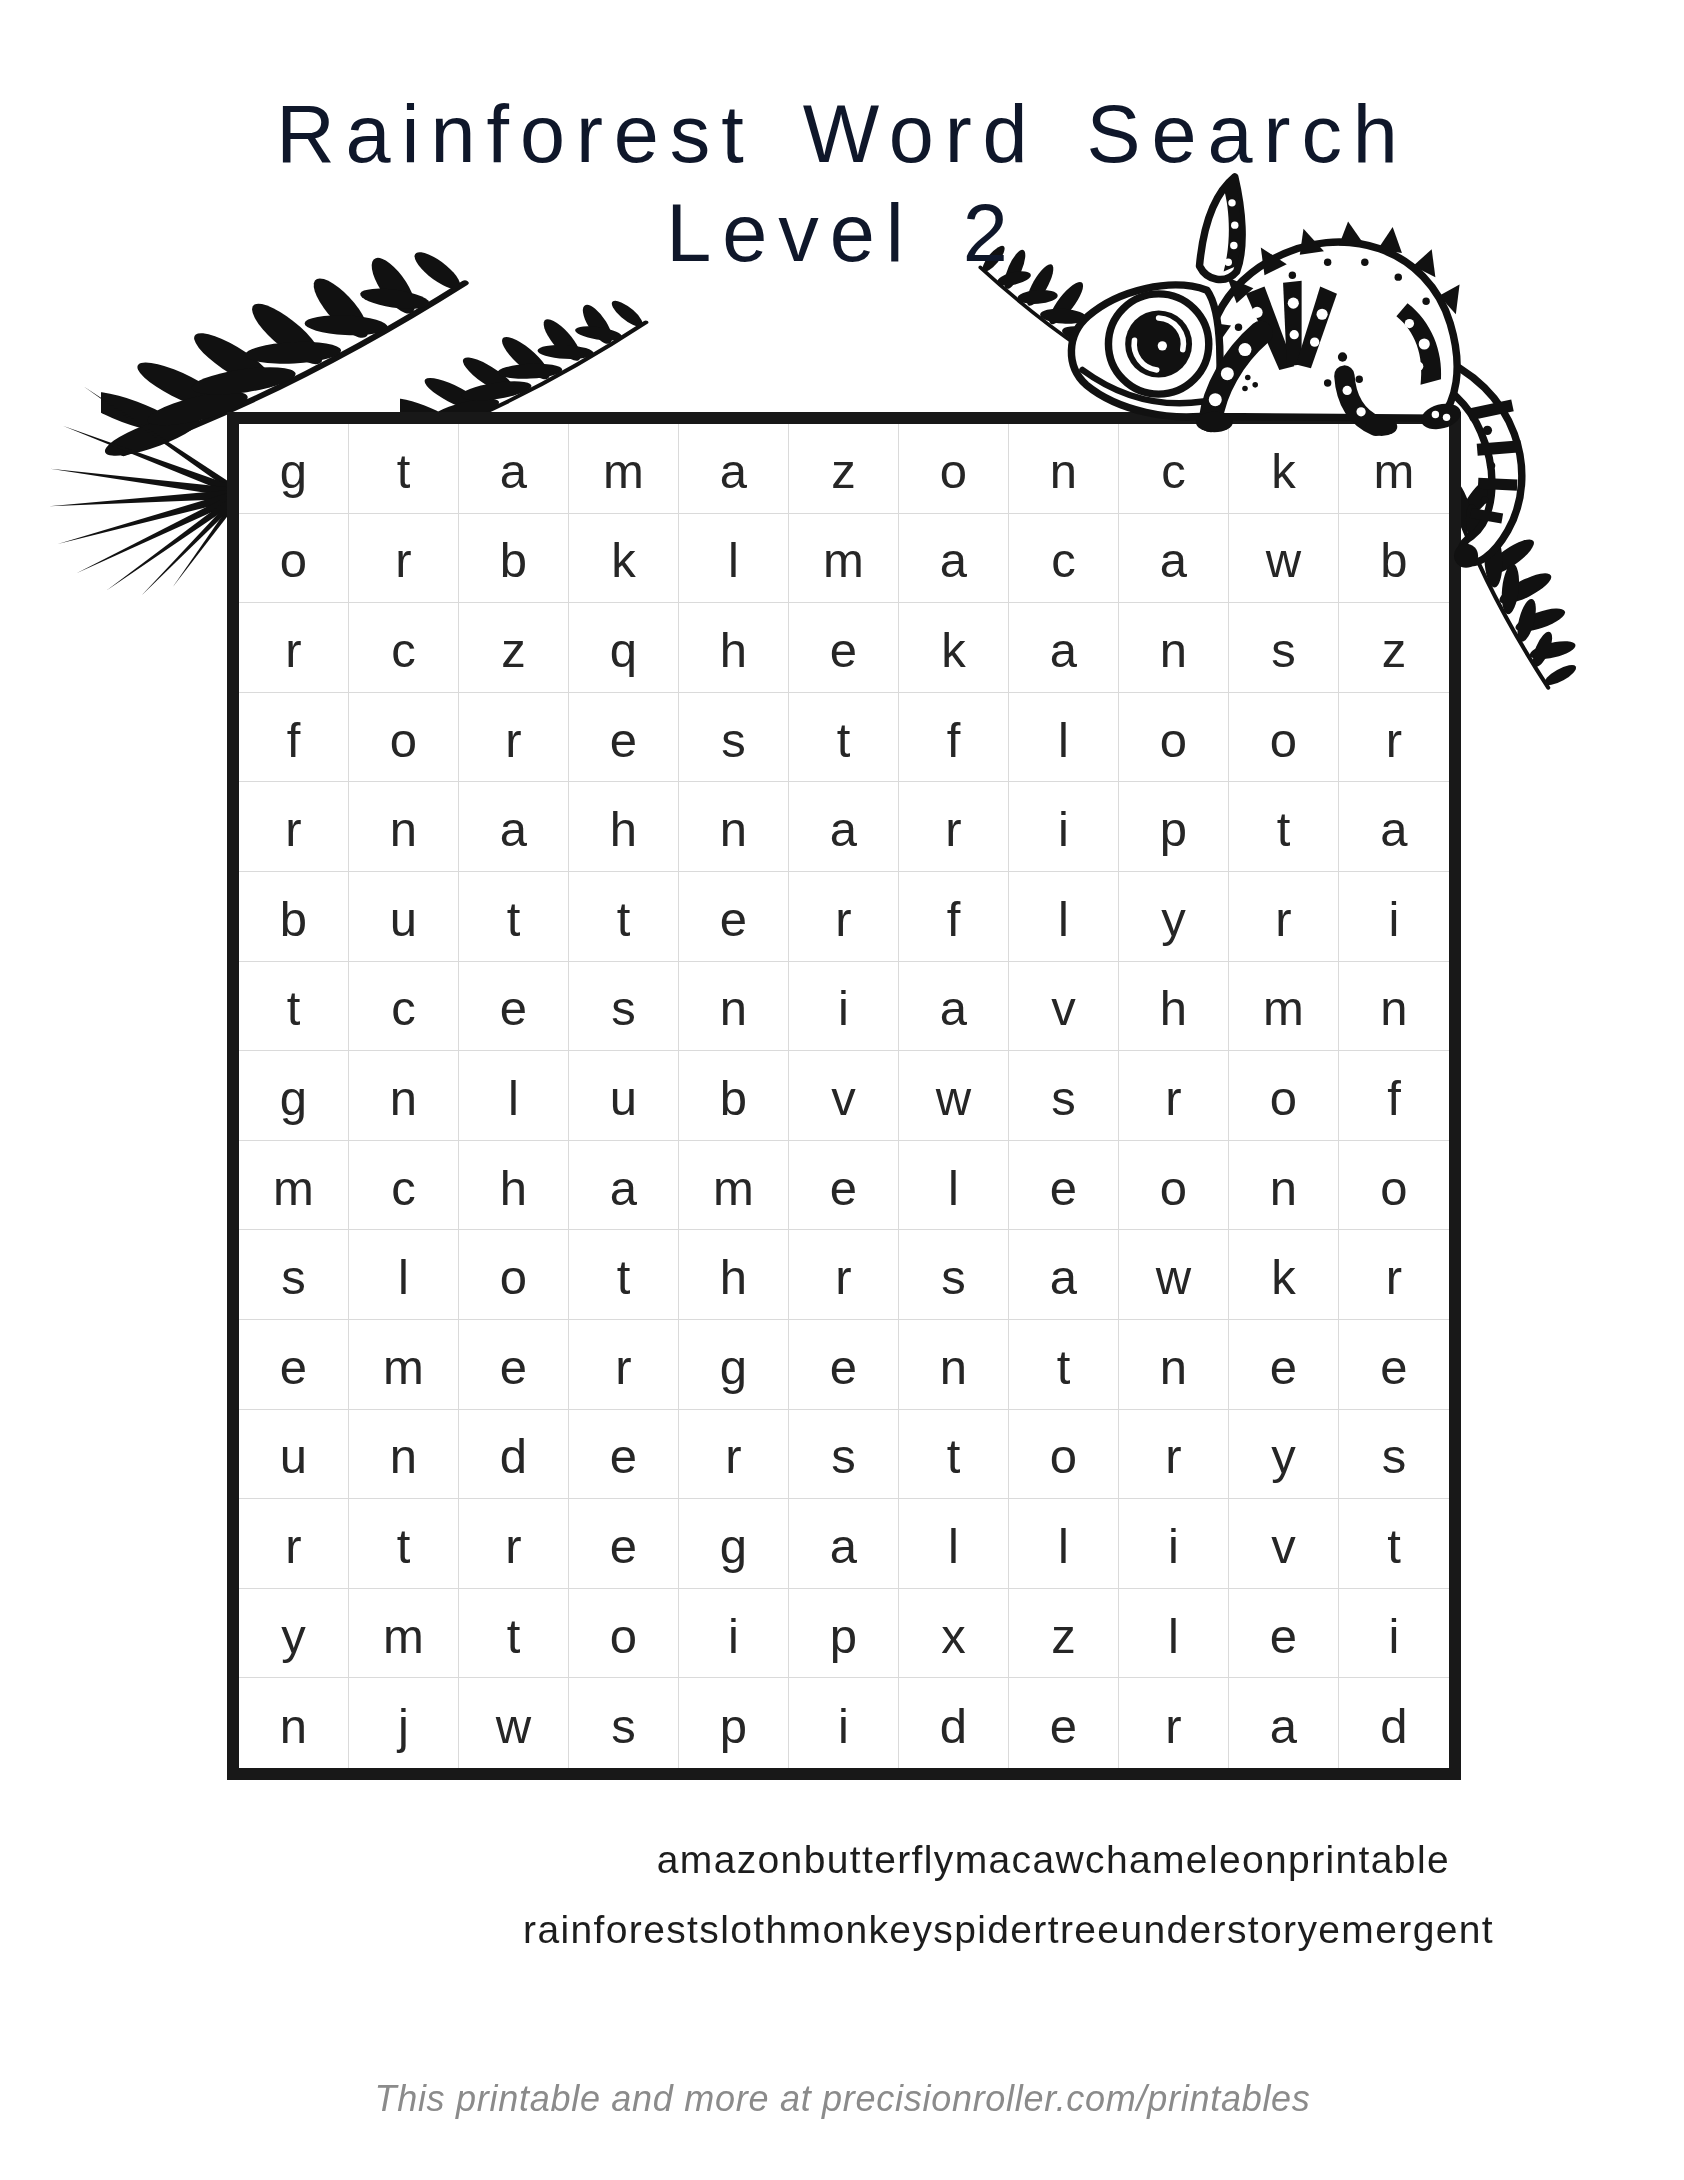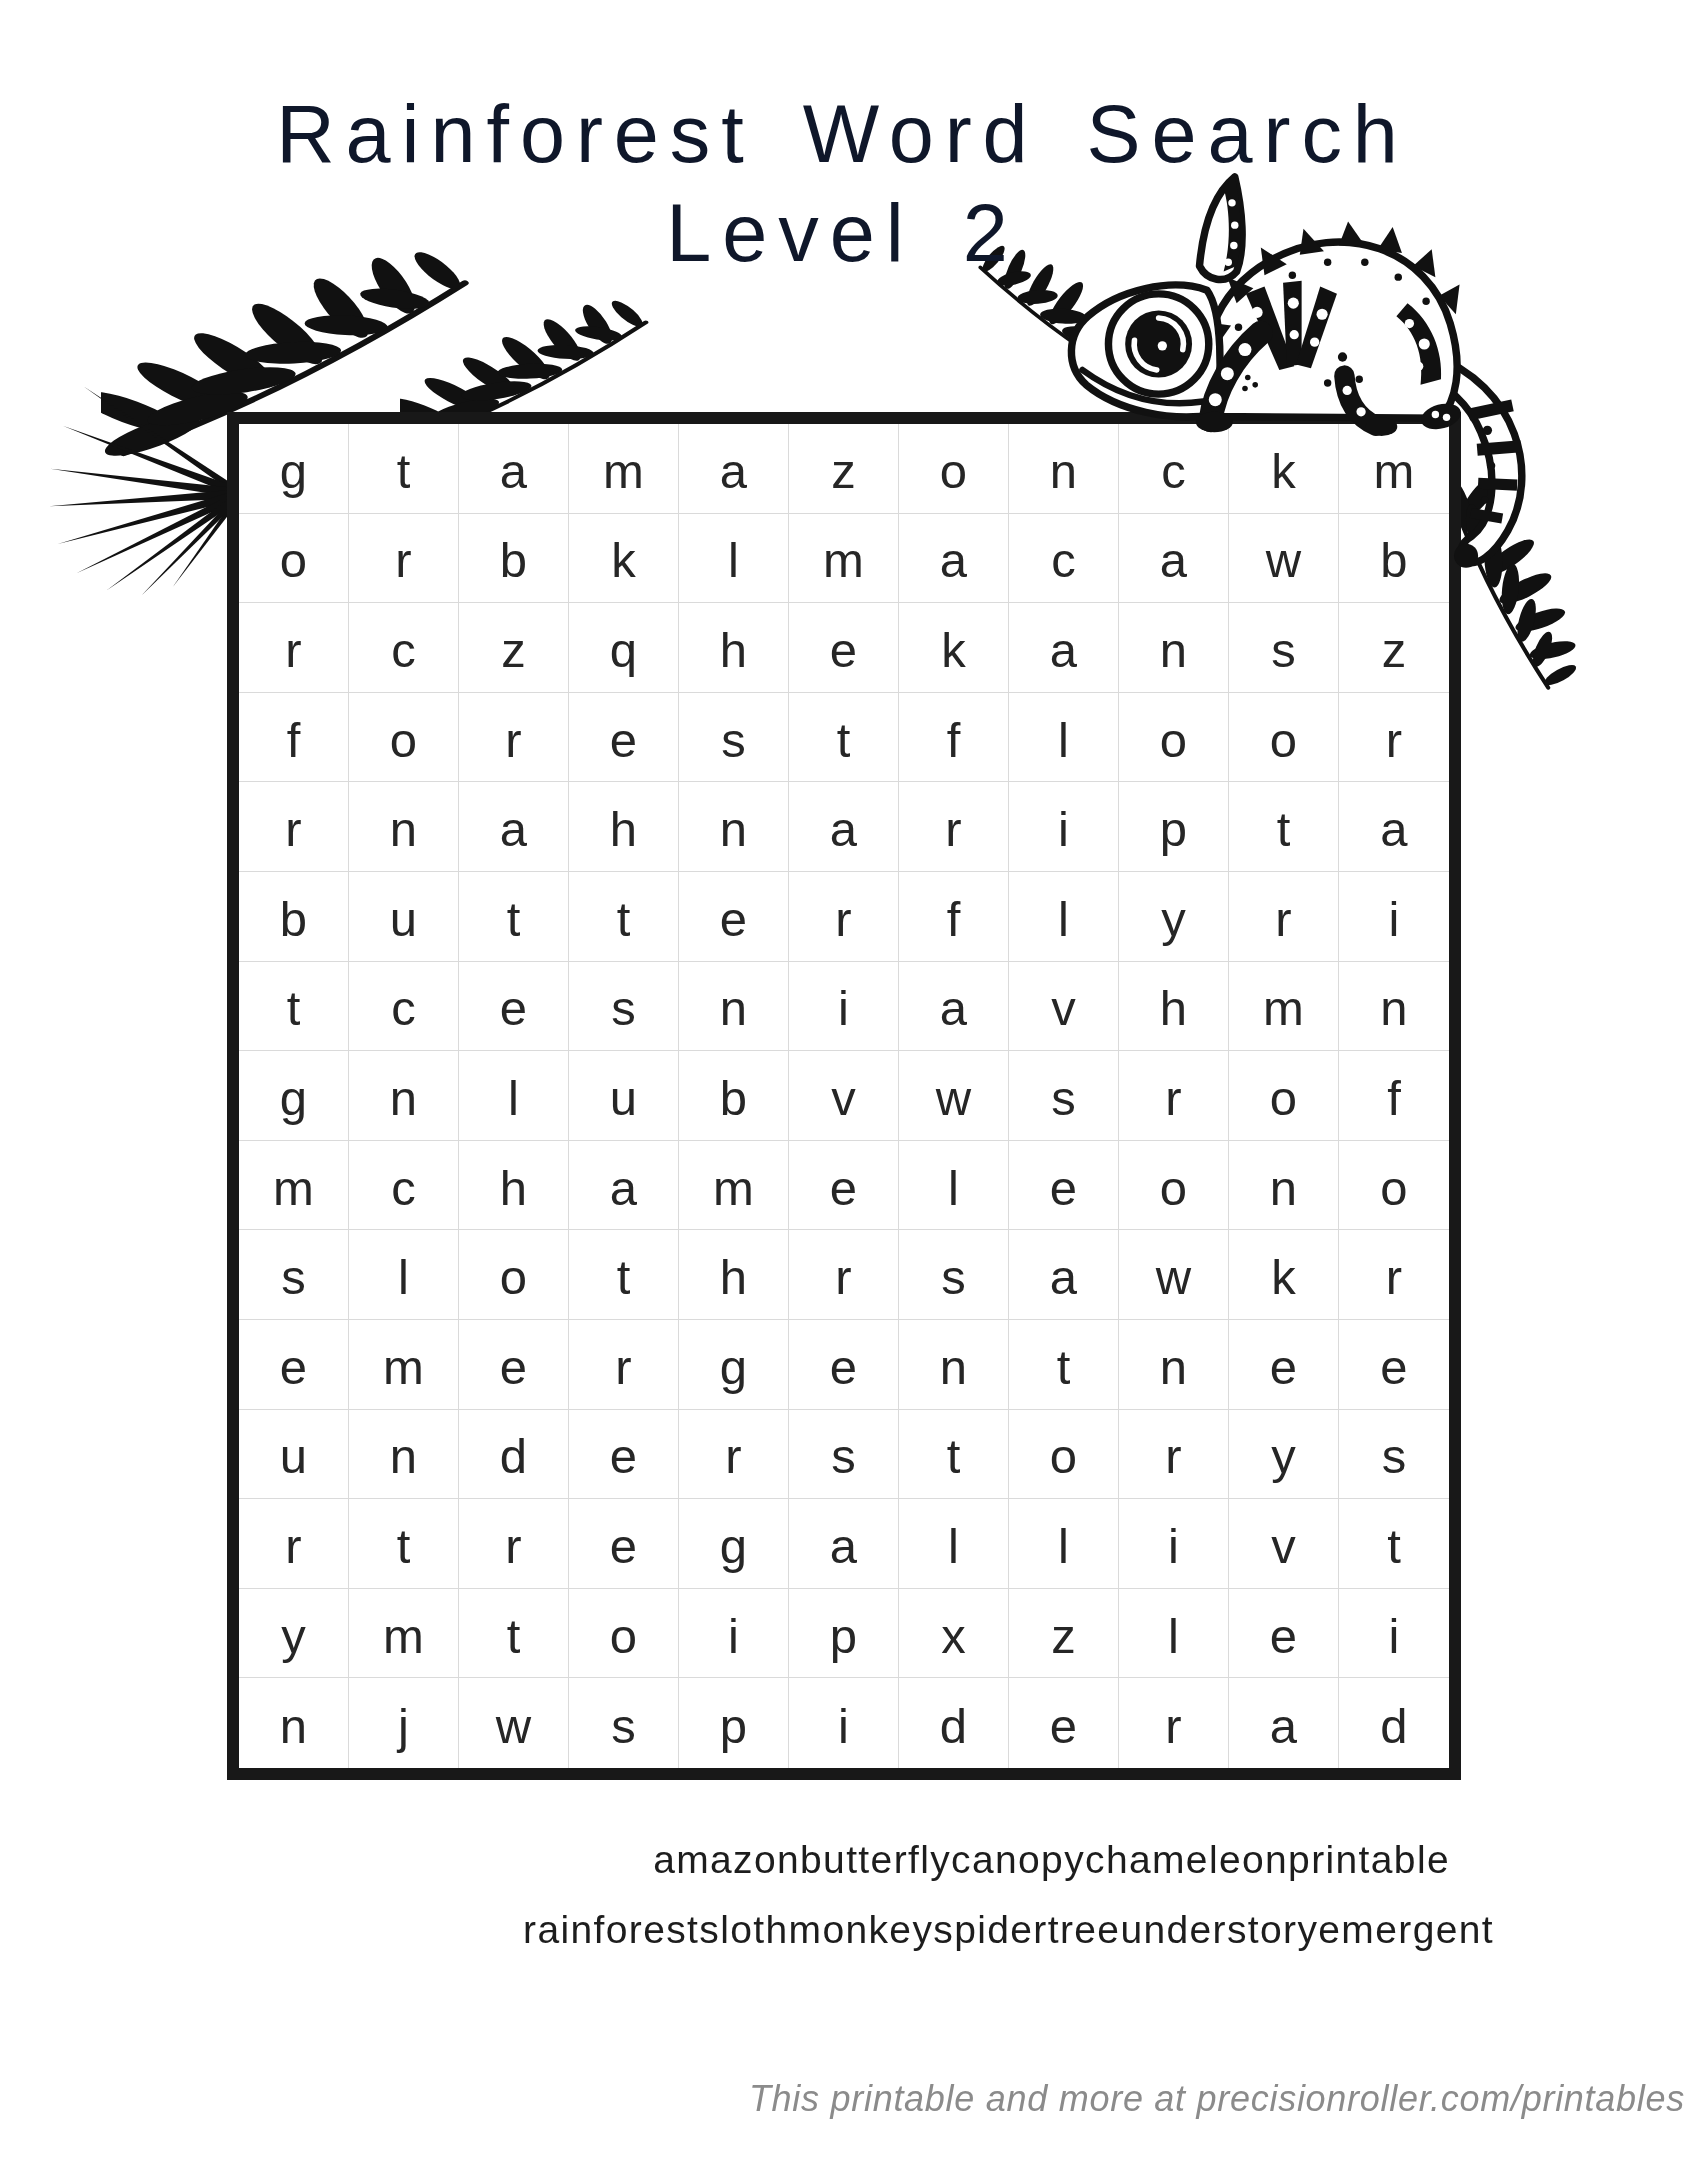--- a/index.html
+++ b/index.html
@@ -83,21 +83,21 @@
     margin-bottom: 26.4px;
   }
   .word-line.pad { padding: 0 44px; }
 
   
   .footer {
     position: absolute;
     top: 2078px;
     left: 0;
     width: 100%;
-    text-align: right;
+    text-align: center;
     font-size: 36px;
     font-style: italic;
     color: #8b8b8b;
     letter-spacing: 0.02em;
     z-index: 1;
   }
 </style>
 </head>
 <body>
 
@@ -462,21 +462,21 @@
   </div>
 
   <svg class="chameleon" viewBox="0 0 660 560" preserveAspectRatio="none" style="left:971px; top:136px; width:613px; height:520px;">
     <use href="#chameleon-shape"></use>
   </svg>
 
   <div class="words">
     <div class="word-line pad">
         <span class="word">amazon</span>
         <span class="word">butterfly</span>
-        <span class="word">canopy</span>
+        <span class="word">macaw</span>
         <span class="word">chameleon</span>
         <span class="word">printable</span>
       </div>
     <div class="word-line">
         <span class="word">rainforest</span>
         <span class="word">sloth</span>
         <span class="word">monkey</span>
         <span class="word">spider</span>
         <span class="word">tree</span>
         <span class="word">understory</span>

